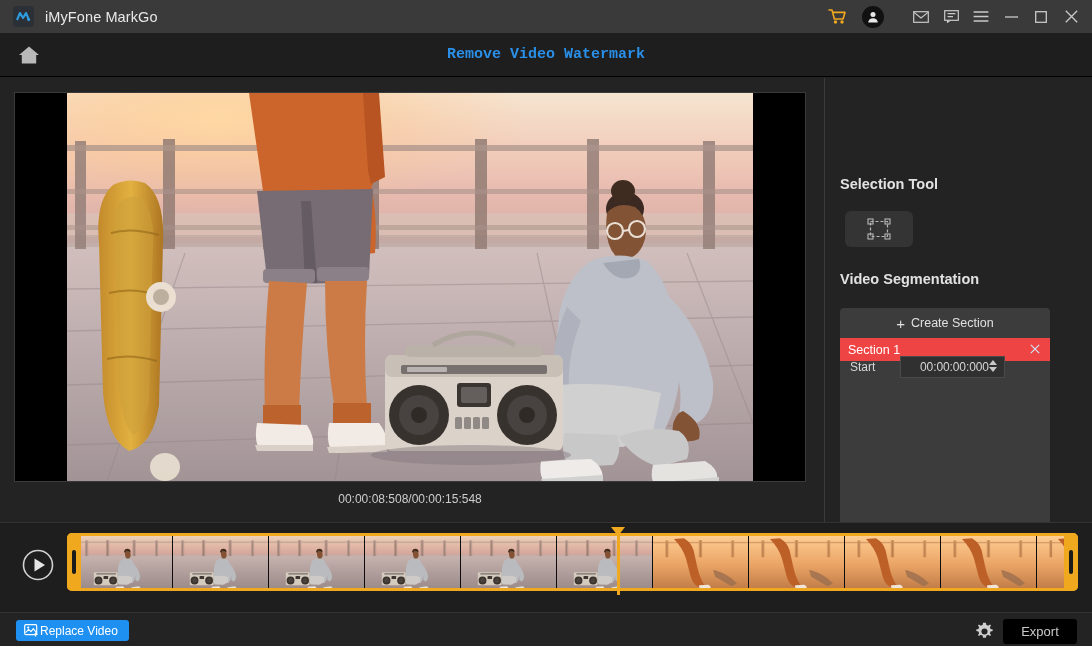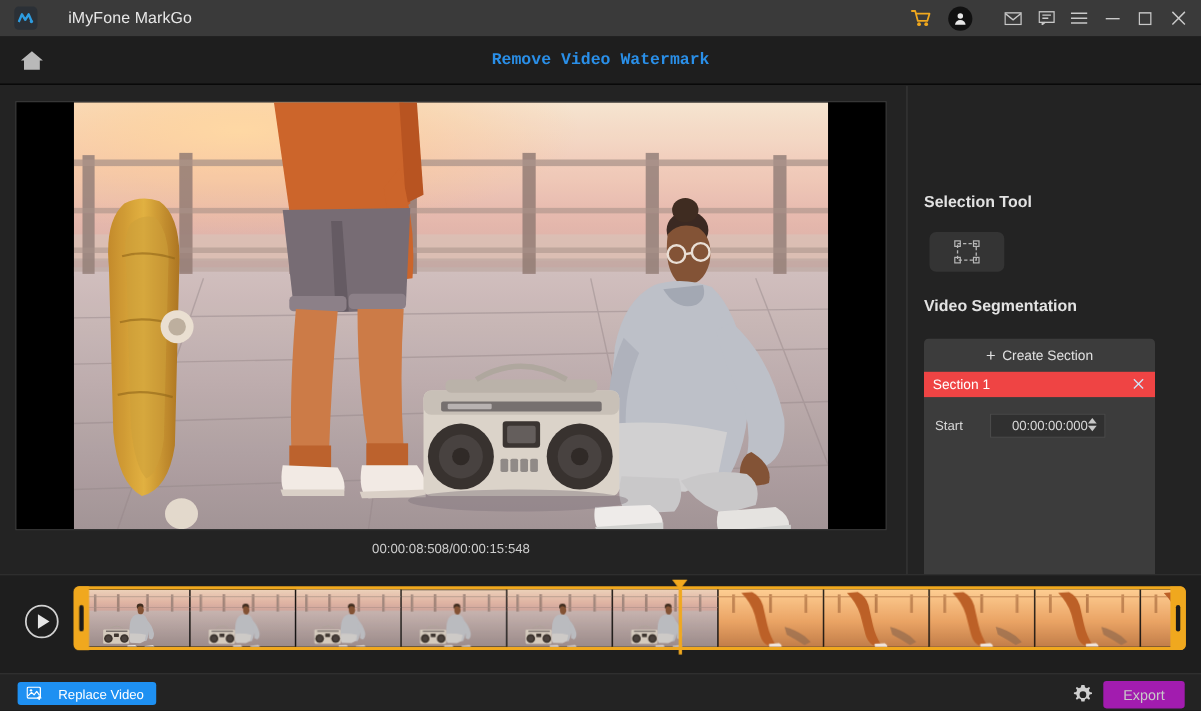--- a/index.html
+++ b/index.html
@@ -24,21 +24,21 @@
   }
   .app-logo {
     width: 21px; height: 21px;
     margin-left: 13px;
     border-radius: 4px;
     background: #2b3036;
     display: flex; align-items: center; justify-content: center;
   }
   .app-logo svg { display: block; }
   .app-title {
-    margin-left: 28px;
+    margin-left: 11px;
     color: #e8e8e8;
     font-size: 14.5px;
     letter-spacing: .1px;
   }
   .tb-right {
     position: absolute; right: 0; top: 0;
     height: 33px;
     display: flex; align-items: center;
   }
   .tb-btn {
@@ -163,21 +163,21 @@
   .section-close {
     position: absolute; right: 7px; top: 3px;
     width: 16px; height: 16px;
     display: flex; align-items: center; justify-content: center;
   }
   .field-row {
     position: absolute; left: 0;
     width: 210px; height: 22px;
     display: flex; align-items: center;
   }
-  .field-row.start { top: 68px; }
+  .field-row.start { top: 48px; }
   .field-row.end   { top: 94px; }
   .field-label {
     width: 50px; margin-left: 10px;
     color: #d8d8d8; font-size: 12px;
   }
   .spinner {
     position: relative;
     width: 105px; height: 22px;
     background: #303030;
     border: 1px solid #4a4a4a;
@@ -279,30 +279,30 @@
     border-top: 1px solid #333;
   }
   .replace-btn {
     position: absolute; left: 16px; top: 7px;
     height: 21px; padding: 0 11px 0 8px;
     background: #1e90f2;
     border-radius: 3px;
     display: flex; align-items: center;
     color: #fff; font-size: 12px;
   }
-  .replace-btn .lbl { margin-left: 14px; }
+  .replace-btn .lbl { margin-left: 1px; }
   .gear-btn {
     position: absolute; left: 974px; top: 620px;
     width: 20px; height: 20px;
     display: flex; align-items: center; justify-content: center;
   }
   .export-btn {
     position: absolute; left: 1003px; top: 618px;
     width: 74px; height: 25px;
-    background: #a21caf;
+    background: #000000;
     border-radius: 3px;
     display: flex; align-items: center; justify-content: center;
     color: #c9c9c9; font-size: 13px;
   }
 </style>
 </head>
 <body>
 
 <div id="app">
 

